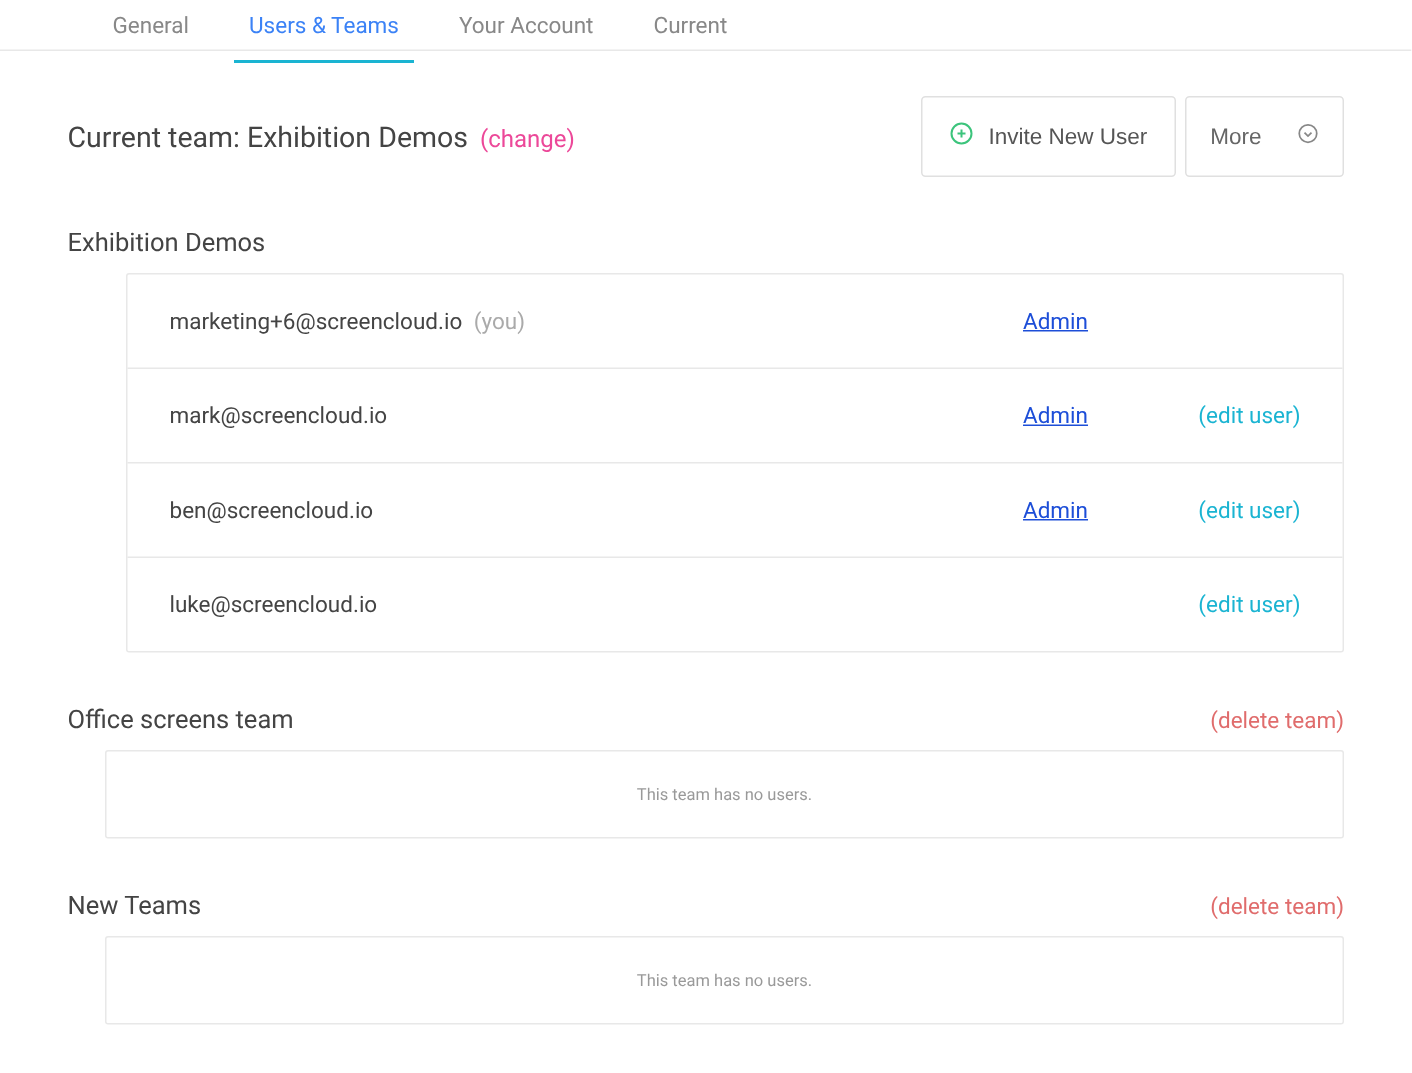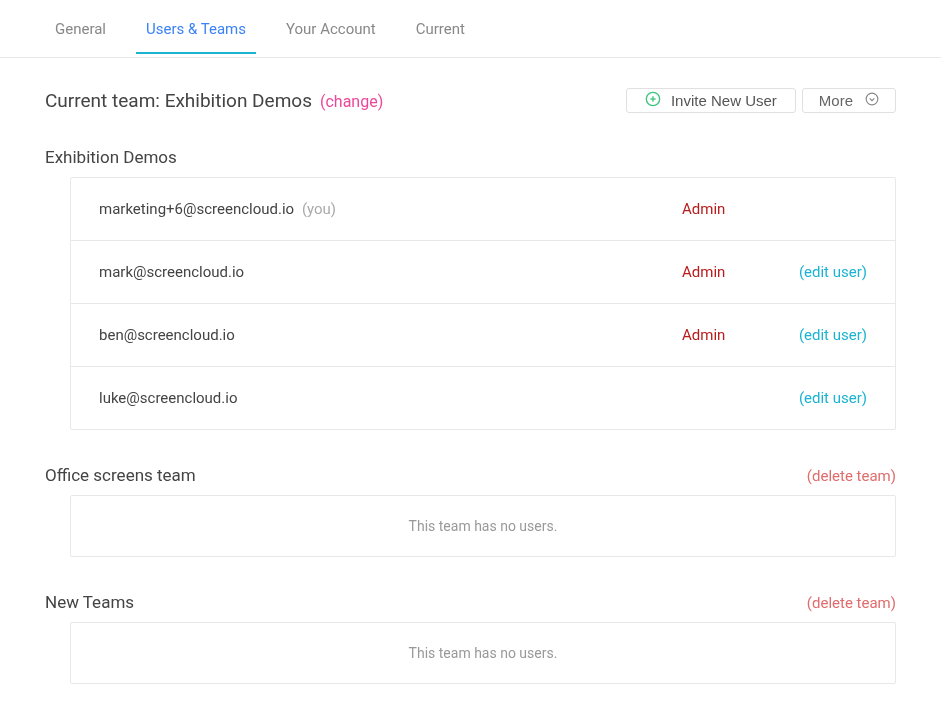--- a/index.html
+++ b/index.html
@@ -8,23 +8,23 @@
       box-sizing: border-box;
     }
     body {
       font-family: -apple-system, BlinkMacSystemFont, "Segoe UI", Roboto, "Helvetica Neue", Arial, sans-serif;
       background: #ffffff;
       color: #333;
       width: 941px;
     }
     .tabs {
       display: flex;
-      padding-left: 45px;
+      padding-left: 65px;
       border-bottom: 1px solid #e8e8e8;
-      height: 58px;
+      height: 34px;
       align-items: center;
     }
     .tab {
       font-size: 15px;
       color: #888;
       cursor: pointer;
       padding: 0 10px;
       margin-right: 20px;
       height: 51px;
       display: flex;
@@ -68,36 +68,36 @@
       cursor: pointer;
     }
     .header-right {
       display: flex;
       gap: 6px;
     }
     .invite-btn {
       display: flex;
       align-items: center;
       gap: 10px;
-      padding: 2px 18px;
+      padding: 16px 18px;
       border: 1px solid #e0e0e0;
       border-radius: 3px;
       background: #fff;
       cursor: pointer;
       font-size: 15px;
       color: #555;
     }
     .plus-icon {
       width: 16px;
       height: 16px;
     }
     .more-btn {
       display: flex;
       align-items: center;
-      gap: 12px;
+      gap: 24px;
       padding: 2px 16px;
       border: 1px solid #e0e0e0;
       border-radius: 3px;
       background: #fff;
       cursor: pointer;
       font-size: 15px;
       color: #666;
     }
     .chevron-icon {
       width: 14px;
@@ -116,21 +116,21 @@
       font-size: 17px;
       color: #444;
       font-weight: 400;
     }
     .delete-team {
       font-size: 15px;
       color: #e06c6c;
       cursor: pointer;
     }
     .user-list {
-      margin-left: 25px;
+      margin-left: 39px;
       border: 1px solid #e8e8e8;
       border-radius: 2px;
     }
     .user-row {
       display: flex;
       align-items: center;
       justify-content: space-between;
       padding: 22px 28px;
       border-bottom: 1px solid #e8e8e8;
     }
@@ -146,40 +146,41 @@
       color: #aaa;
       margin-left: 4px;
     }
     .user-right {
       display: flex;
       align-items: center;
       gap: 55px;
     }
     .user-role {
       font-size: 15px;
-      color: #b91c1c;
+      color: #1d4ed8;
       min-width: 50px;
+      text-decoration: underline;
     }
     .edit-user {
       font-size: 15px;
       color: #1ab4d2;
       cursor: pointer;
       min-width: 80px;
       text-align: right;
     }
     .edit-placeholder {
       min-width: 80px;
     }
     .empty-team {
       margin-left: 25px;
       border: 1px solid #e8e8e8;
       border-radius: 2px;
       padding: 22px;
       text-align: center;
-      font-size: 14px;
+      font-size: 11px;
       color: #999;
     }
   </style>
 </head>
 <body>
 
 <div class="tabs">
   <div class="tab">General</div>
   <div class="tab active">Users &amp; Teams</div>
   <div class="tab">Your Account</div>

